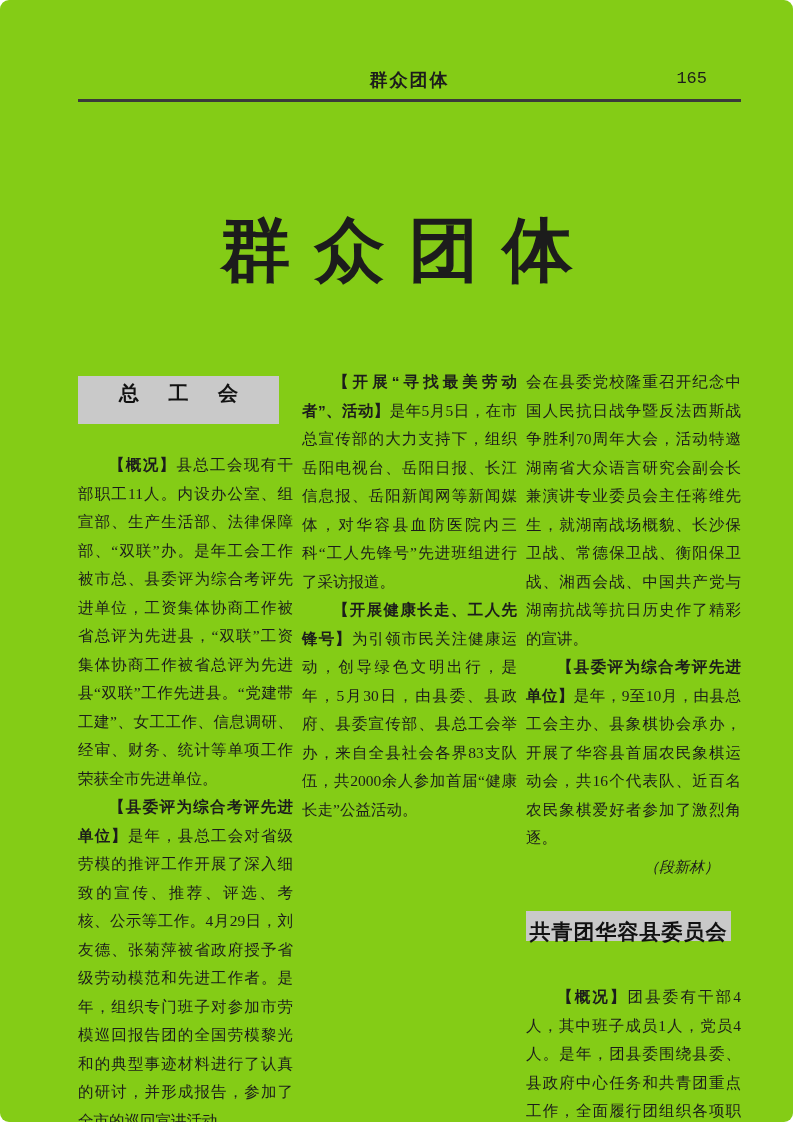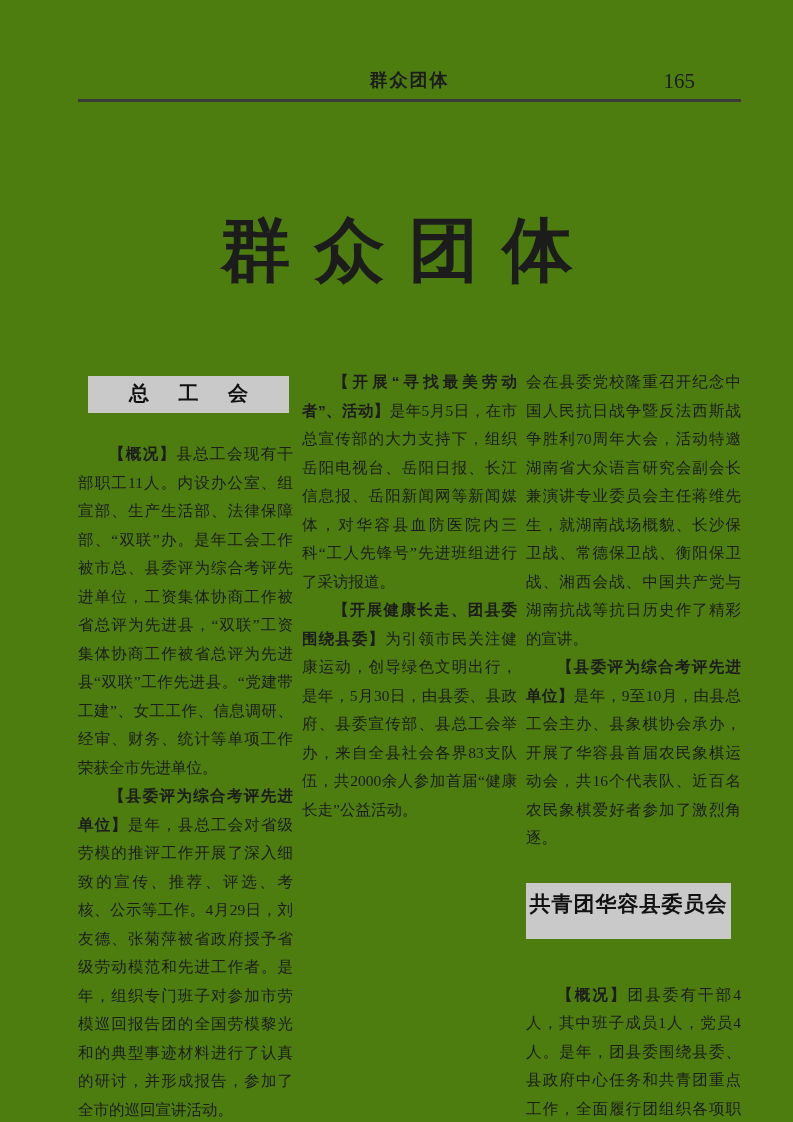--- a/index.html
+++ b/index.html
@@ -1,23 +1,24 @@
 <!DOCTYPE html>
 <html><head>
 <meta charset="utf-8">
 <style>
   html, body { margin: 0; padding: 0; background: #ffffff; }
   .page {
     position: relative;
     width: 793px;
     height: 1122px;
-    background: #4d7c0f;
+    background: #84cc16;
     color: #1c1c1c;
     font-family: "Liberation Serif", serif;
     overflow: hidden;
+    border-radius: 9px;
   }
   
   .pg-header {
     position: absolute;
     left: 78px;
     top: 66px;
     width: 663px;
     height: 28px;
   }
   .running-title {
@@ -25,24 +26,24 @@
     left: 0; right: 0;
     top: 2px;
     text-align: center;
     font-family: "Liberation Sans", sans-serif;
     font-weight: bold;
     font-size: 18px;
     letter-spacing: 2px;
   }
   .page-number {
     position: absolute;
-    right: 46px;
+    right: 34px;
     top: 3px;
-    font-size: 21px;
-    font-family: Liberation Serif, serif;
+    font-size: 17px;
+    font-family: Liberation Mono, monospace;
   }
   .header-rule {
     position: absolute;
     left: 78px;
     top: 99px;
     width: 663px;
     height: 0;
     border-top: 3px solid #3a3a3a;
   }
   
@@ -85,30 +86,30 @@
   }
   .section-box {
     background: #c9c9c9;
     text-align: center;
     font-family: "Liberation Sans", sans-serif;
     font-weight: bold;
     color: #111;
   }
   .box-zgh {
     width: 201px;
-    height: 37px;
+    height: 48px;
     line-height: 35px;
     font-size: 20px;
     letter-spacing: 12px;
     text-indent: 12px;
-    margin: 8px 0 27px 10px;
+    margin: 8px 0 27px 0;
   }
   .box-gqt {
     width: 205px;
-    height: 56px;
+    height: 30px;
     line-height: 42px;
     font-size: 21px;
     letter-spacing: 1px;
     margin: 30px 0 42px 0;
   }
   .attribution {
     text-align: right;
     padding-right: 22px;
     font-style: italic;
     font-size: 15px;
@@ -133,27 +134,28 @@
     <div class="col">
       <div class="section-box box-zgh">
         <span>总 工 会</span>
       </div>
       <p class="para"><span class="plabel">【概况】</span><span class="ptext">县总工会现有干部职工11人。内设办公室、组宣部、生产生活部、法律保障部、“双联”办。是年工会工作被市总、县委评为综合考评先进单位，工资集体协商工作被省总评为先进县，“双联”工资集体协商工作被省总评为先进县“双联”工作先进县。“党建带工建”、女工工作、信息调研、经审、财务、统计等单项工作荣获全市先进单位。</span></p>
       <p class="para"><span class="plabel">【县委评为综合考评先进单位】</span><span class="ptext">是年，县总工会对省级劳模的推评工作开展了深入细致的宣传、推荐、评选、考核、公示等工作。4月29日，刘友德、张菊萍被省政府授予省级劳动模范和先进工作者。是年，组织专门班子对参加市劳模巡回报告团的全国劳模黎光和的典型事迹材料进行了认真的研讨，并形成报告，参加了全市的巡回宣讲活动。</span></p>
     </div>
 
     <div class="col">
       <p class="para"><span class="plabel">【开展“寻找最美劳动者”、活动】</span><span class="ptext">是年5月5日，在市总宣传部的大力支持下，组织岳阳电视台、岳阳日报、长江信息报、岳阳新闻网等新闻媒体，对华容县血防医院内三科“工人先锋号”先进班组进行了采访报道。</span></p>
-      <p class="para"><span class="plabel">【开展健康长走、团县委围绕县委】</span><span class="ptext">为引领市民关注健康运动，创导绿色文明出行，是年，5月30日，由县委、县政府、县委宣传部、县总工会举办，来自全县社会各界83支队伍，共2000余人参加首届“健康长走”公益活动。</span></p>
+      <p class="para"><span class="plabel">【开展健康长走、工人先锋号】</span><span class="ptext">为引领市民关注健康运动，创导绿色文明出行，是年，5月30日，由县委、县政府、县委宣传部、县总工会举办，来自全县社会各界83支队伍，共2000余人参加首届“健康长走”公益活动。</span></p>
 
     </div>
 
     <div class="col">
       <p class="para noindent"><span class="ptext">会在县委党校隆重召开纪念中国人民抗日战争暨反法西斯战争胜利70周年大会，活动特邀湖南省大众语言研究会副会长兼演讲专业委员会主任蒋维先生，就湖南战场概貌、长沙保卫战、常德保卫战、衡阳保卫战、湘西会战、中国共产党与湖南抗战等抗日历史作了精彩的宣讲。</span></p>
       <p class="para"><span class="plabel">【县委评为综合考评先进单位】</span><span class="ptext">是年，9至10月，由县总工会主办、县象棋协会承办，开展了华容县首届农民象棋运动会，共16个代表队、近百名农民象棋爱好者参加了激烈角逐。</span></p>
+      <div class="attribution">（段新林）</div>
       <div class="section-box box-gqt">
         <span>共青团华容县委员会</span>
       </div>
       <p class="para"><span class="plabel">【概况】</span><span class="ptext">团县委有干部4人，其中班子成员1人，党员4人。是年，团县委围绕县委、县政府中心任务和共青团重点工作，全面履行团组织各项职能，被团</span></p>
     </div>
 
   </div>
 </div>
 
 </body></html>

